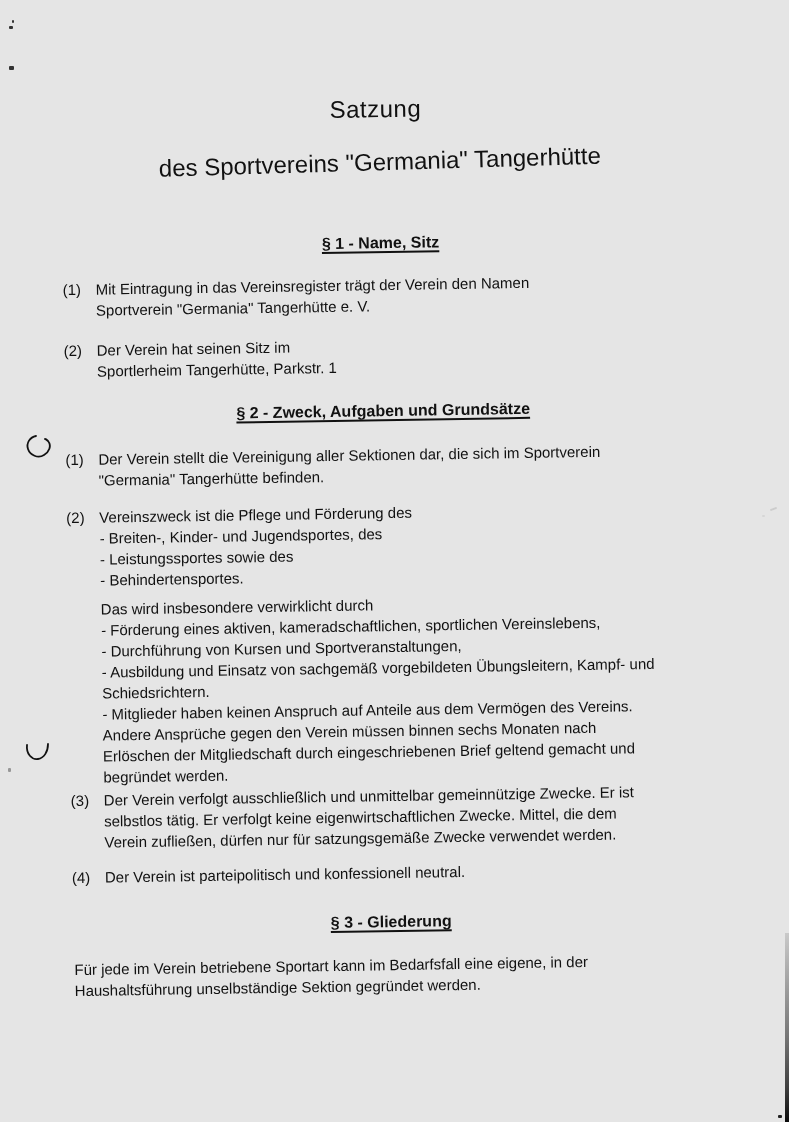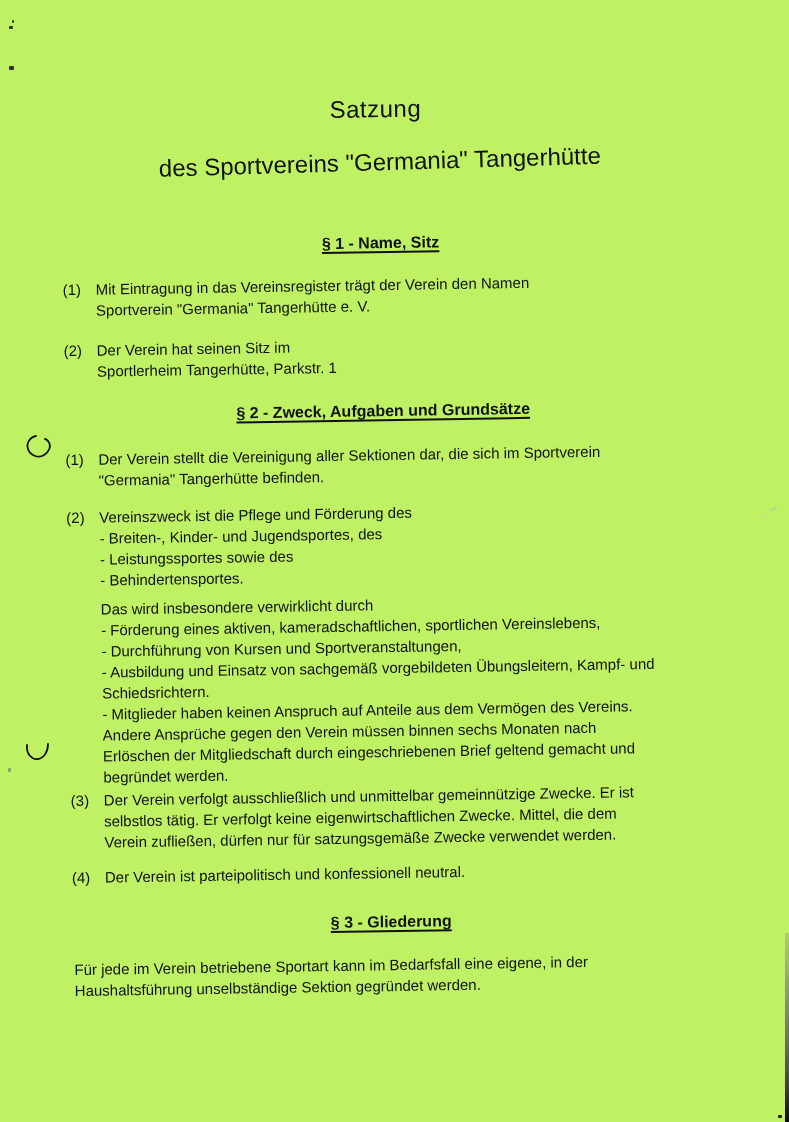--- a/index.html
+++ b/index.html
@@ -6,21 +6,21 @@
   html, body {
     margin: 0;
     padding: 0;
     background: #ffffff;
   }
   .sheet {
     position: relative;
     width: 789px;
     height: 1122px;
     margin: 0;
-    background: #bef264;
+    background: #e5e5e5;
     overflow: hidden;
     font-family: "Liberation Sans", "DejaVu Sans", sans-serif;
     color: #111;
   }
   .sheet-inner {
     position: absolute;
     inset: 0;
     transform: rotate(-0.9deg);
     transform-origin: 50% 50%;
   }

